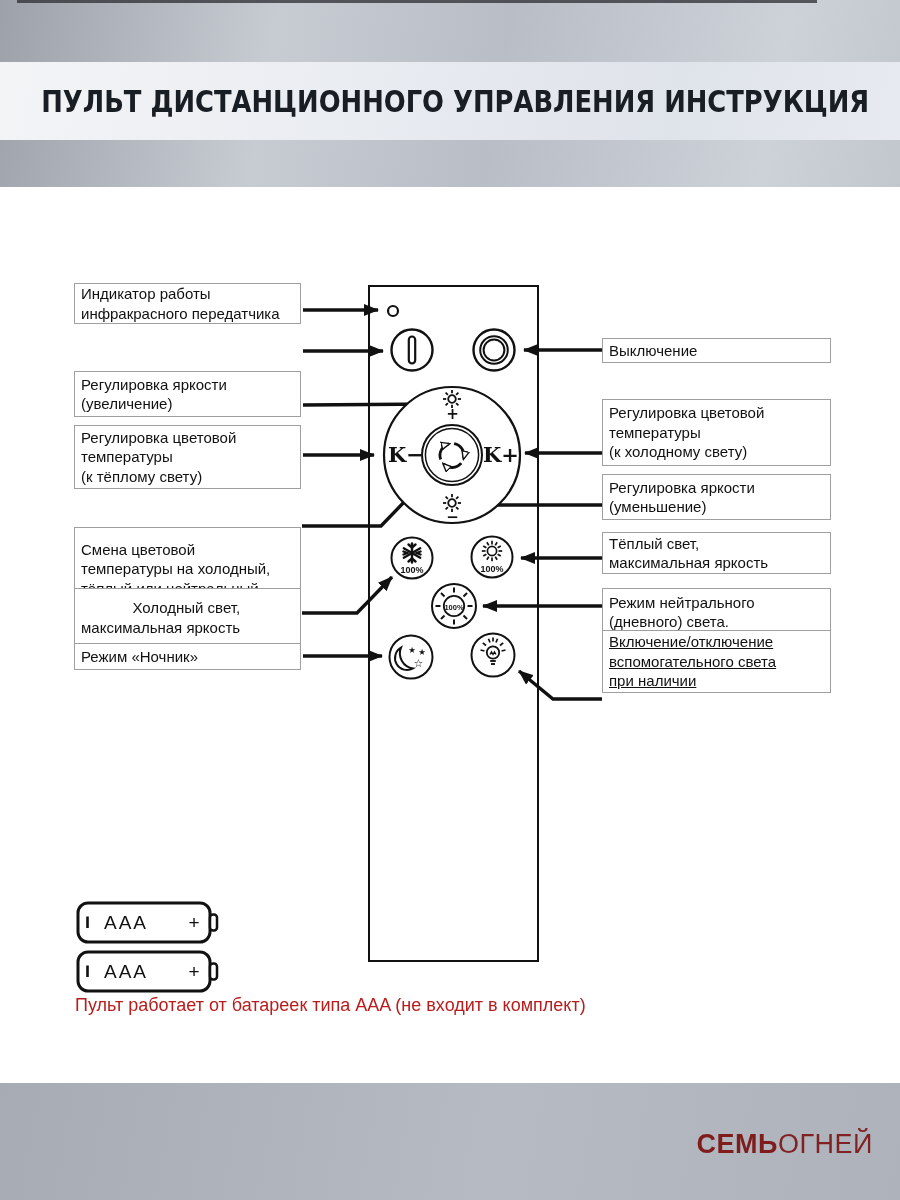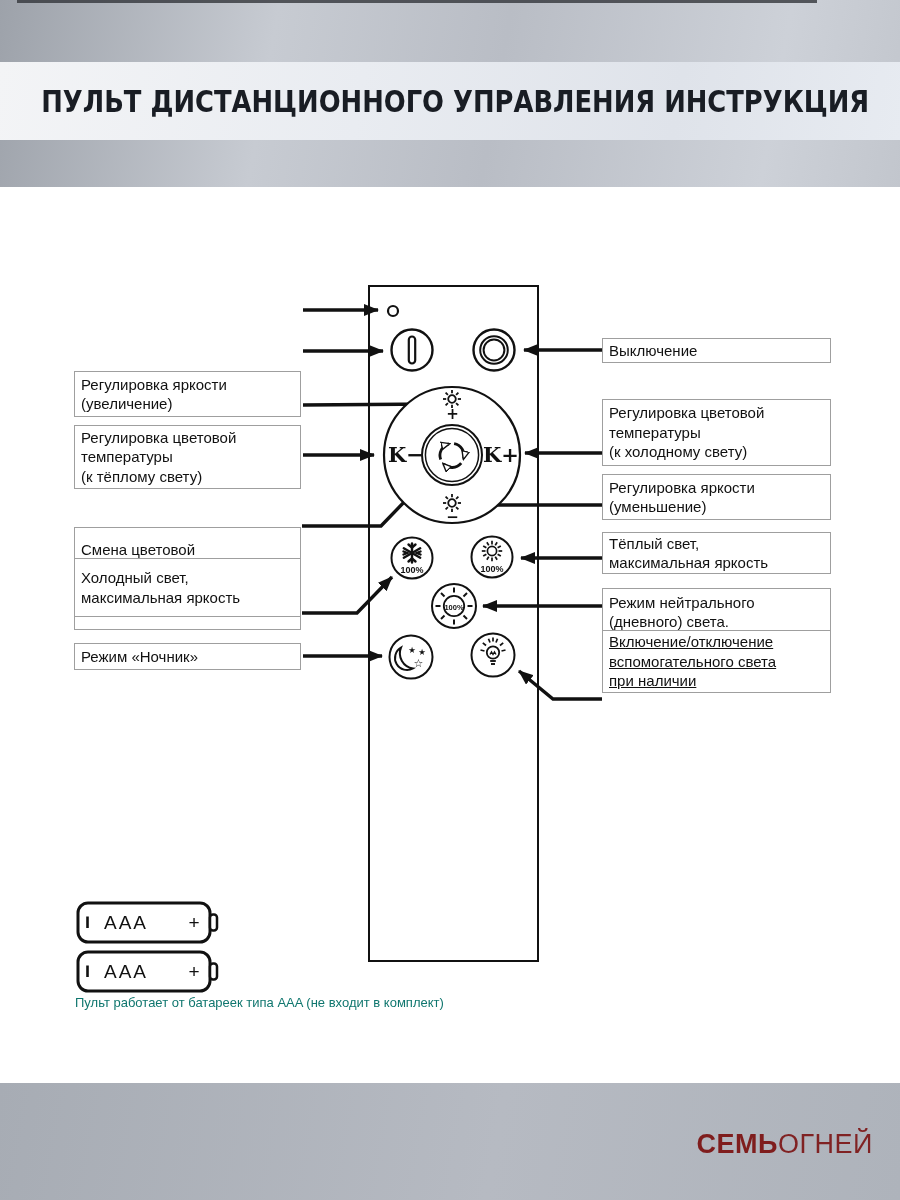--- a/index.html
+++ b/index.html
@@ -30,21 +30,21 @@
        display:flex;align-items:center;padding:2px 6px;
        font-size:15px;line-height:1.3;color:#111;white-space:pre-line;}
   .lbox{left:74px;width:227px;}
   .rbox{left:602px;width:229px;}
 
   
   .remote{position:absolute;left:368px;top:285px;width:171px;height:677px;
           box-sizing:border-box;border:2.6px solid #111;background:#fff;}
 
   
-  .note{position:absolute;left:75px;top:995px;font-size:13px;color:#0f766e;}
+  .note{position:absolute;left:75px;top:995px;font-size:18px;color:#b91c1c;}
 
   svg.overlay{position:absolute;left:0;top:0;pointer-events:none;}
   svg text{font-family:"Liberation Sans",sans-serif;fill:#111;}
   svg text.ksign{font-family:"DejaVu Serif",serif;font-weight:700;font-size:21px;}
   svg text.pct{font-weight:700;font-size:9px;}
   svg text.pm{font-family:"DejaVu Sans",sans-serif;font-weight:700;font-size:15px;}
   svg text.bat{font-size:19px;letter-spacing:2px;}
   svg text.batplus{font-size:19px;}
   svg text.star{font-family:"DejaVu Sans",sans-serif;}
 </style>
@@ -53,30 +53,32 @@
 
 <div id="stage">
 
   <div class="header">
     <div class="top-sliver"></div>
     <div class="title-strip">
       <h1 class="page-title">ПУЛЬТ ДИСТАНЦИОННОГО УПРАВЛЕНИЯ ИНСТРУКЦИЯ</h1>
     </div>
   </div>
 
+  <div class="box lbox" style="top:283px;height:41px;">Индикатор работы
+инфракрасного передатчика</div>
   <div class="box lbox" style="top:371px;height:46px;">Регулировка яркости
 (увеличение)</div>
   <div class="box lbox" style="top:425px;height:64px;">Регулировка цветовой
 температуры
 (к тёплому свету)</div>
   <div class="box lbox" style="top:527px;height:103px;">Смена цветовой
 температуры на холодный,
 тёплый или нейтральный
 (дневной) свет</div>
-  <div class="box lbox" style="top:558px;height:59px;">Холодный свет,
+  <div class="box lbox" style="top:588px;height:59px;text-align:right;">Холодный свет,
 максимальная яркость</div>
   <div class="box rbox" style="top:338px;height:25px;">Выключение</div>
 
   <div class="box lbox" style="top:643px;height:27px;">Режим «Ночник»</div>
   <div class="box rbox" style="top:399px;height:67px;">Регулировка цветовой
 температуры
 (к холодному свету)</div>
   <div class="box rbox" style="top:474px;height:46px;">Регулировка яркости
 (уменьшение)</div>
   <div class="box rbox" style="top:532px;height:42px;">Тёплый свет,

